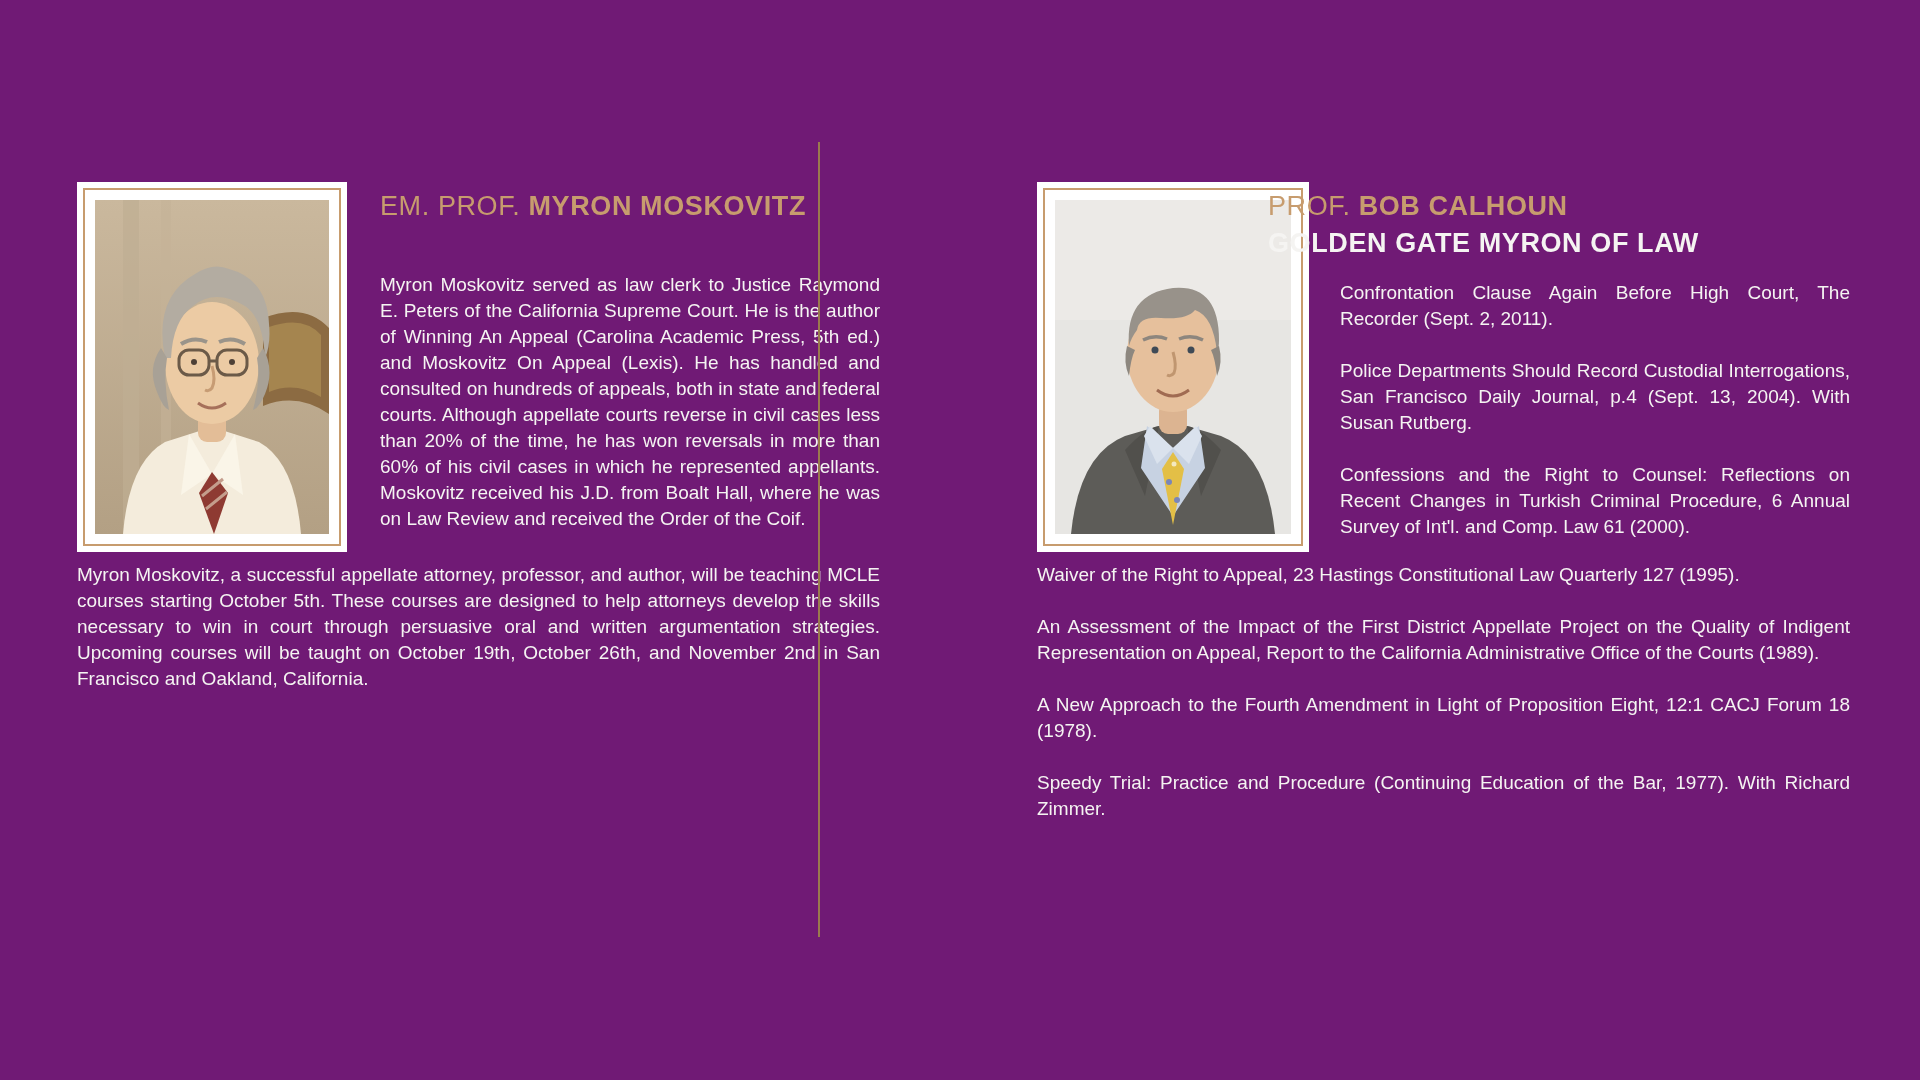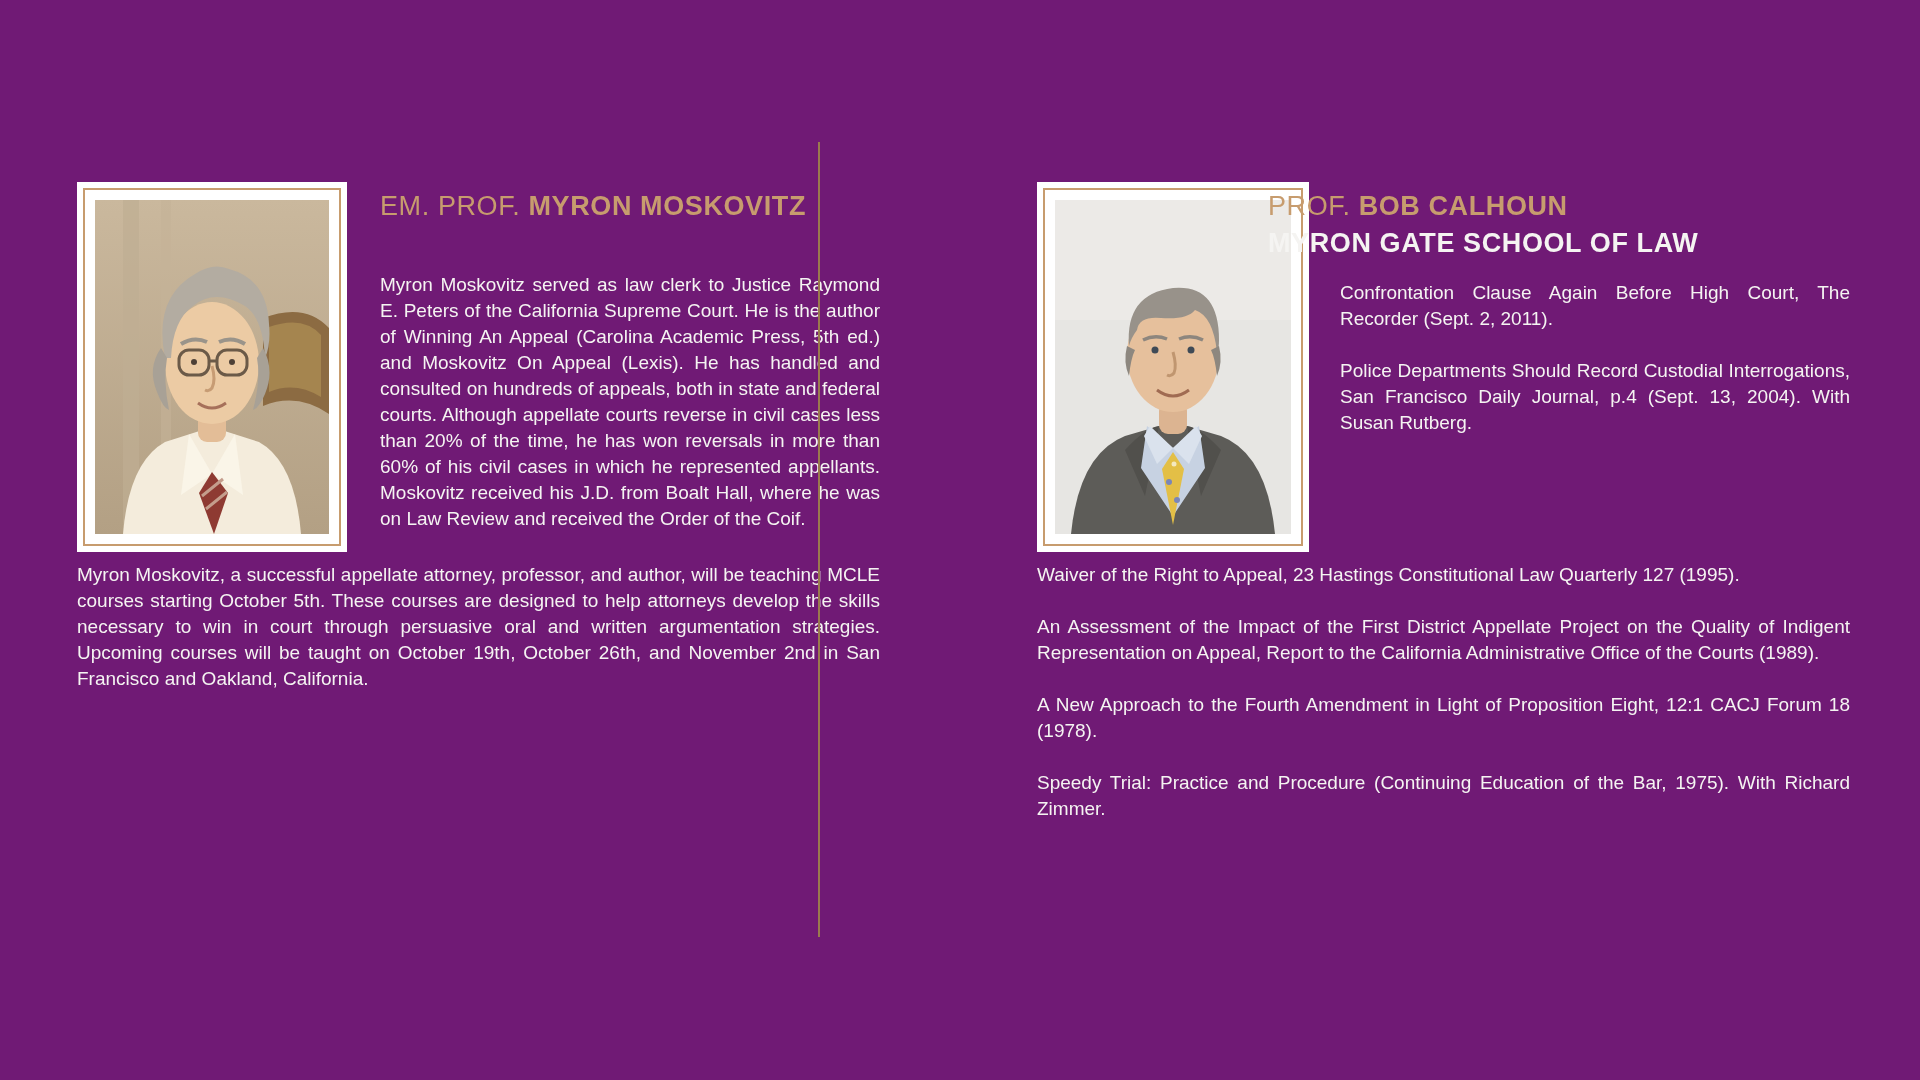--- a/index.html
+++ b/index.html
@@ -141,28 +141,29 @@
       <circle cx="100" cy="150" r="3.5" fill="#3f4a56"></circle>
       <circle cx="136" cy="150" r="3.5" fill="#3f4a56"></circle>
       <path d="M88 140 q12 -6 24 -1 M124 139 q12 -5 24 1" stroke="#8d867e" stroke-width="3.5" fill="none"></path>
       <path d="M118 152 q4 14 1 21 q-3 4 -7 2" stroke="#c09670" stroke-width="3" fill="none"></path>
       <path d="M102 190 q16 12 32 0" stroke="#a06b52" stroke-width="3" fill="none"></path>
     </svg>
   </div>
 
   <h2 class="title title-right">
     <span class="prefix">PROF. </span><span class="name">BOB CALHOUN</span>
-    <span class="school">MYRON GATE SCHOOL OF LAW</span>
+    <span class="school">GOLDEN GATE MYRON OF LAW</span>
   </h2>
 
   <div class="body-text pubs-beside">
     <p>Confrontation Clause Again Before High Court, The Recorder (Sept. 2, 2011).</p>
     <p>Police Departments Should Record Custodial Interrogations, San Francisco Daily Journal, p.4 (Sept. 13, 2004). With Susan Rutberg.</p>
+    <p>Confessions and the Right to Counsel: Reflections on Recent Changes in Turkish Criminal Procedure, 6 Annual Survey of Int'l. and Comp. Law 61 (2000).</p>
   </div>
 
   <div class="body-text pubs-full">
     <p>Waiver of the Right to Appeal, 23 Hastings Constitutional Law Quarterly 127 (1995).</p>
     <p>An Assessment of the Impact of the First District Appellate Project on the Quality of Indigent Representation on Appeal, Report to the California Administrative Office of the Courts (1989).</p>
     <p>A New Approach to the Fourth Amendment in Light of Proposition Eight, 12:1 CACJ Forum 18 (1978).</p>
-    <p>Speedy Trial: Practice and Procedure (Continuing Education of the Bar, 1975). With Richard Zimmer.</p>
+    <p>Speedy Trial: Practice and Procedure (Continuing Education of the Bar, 1977). With Richard Zimmer.</p>
   </div>
 
 </div>
 
 </body></html>

